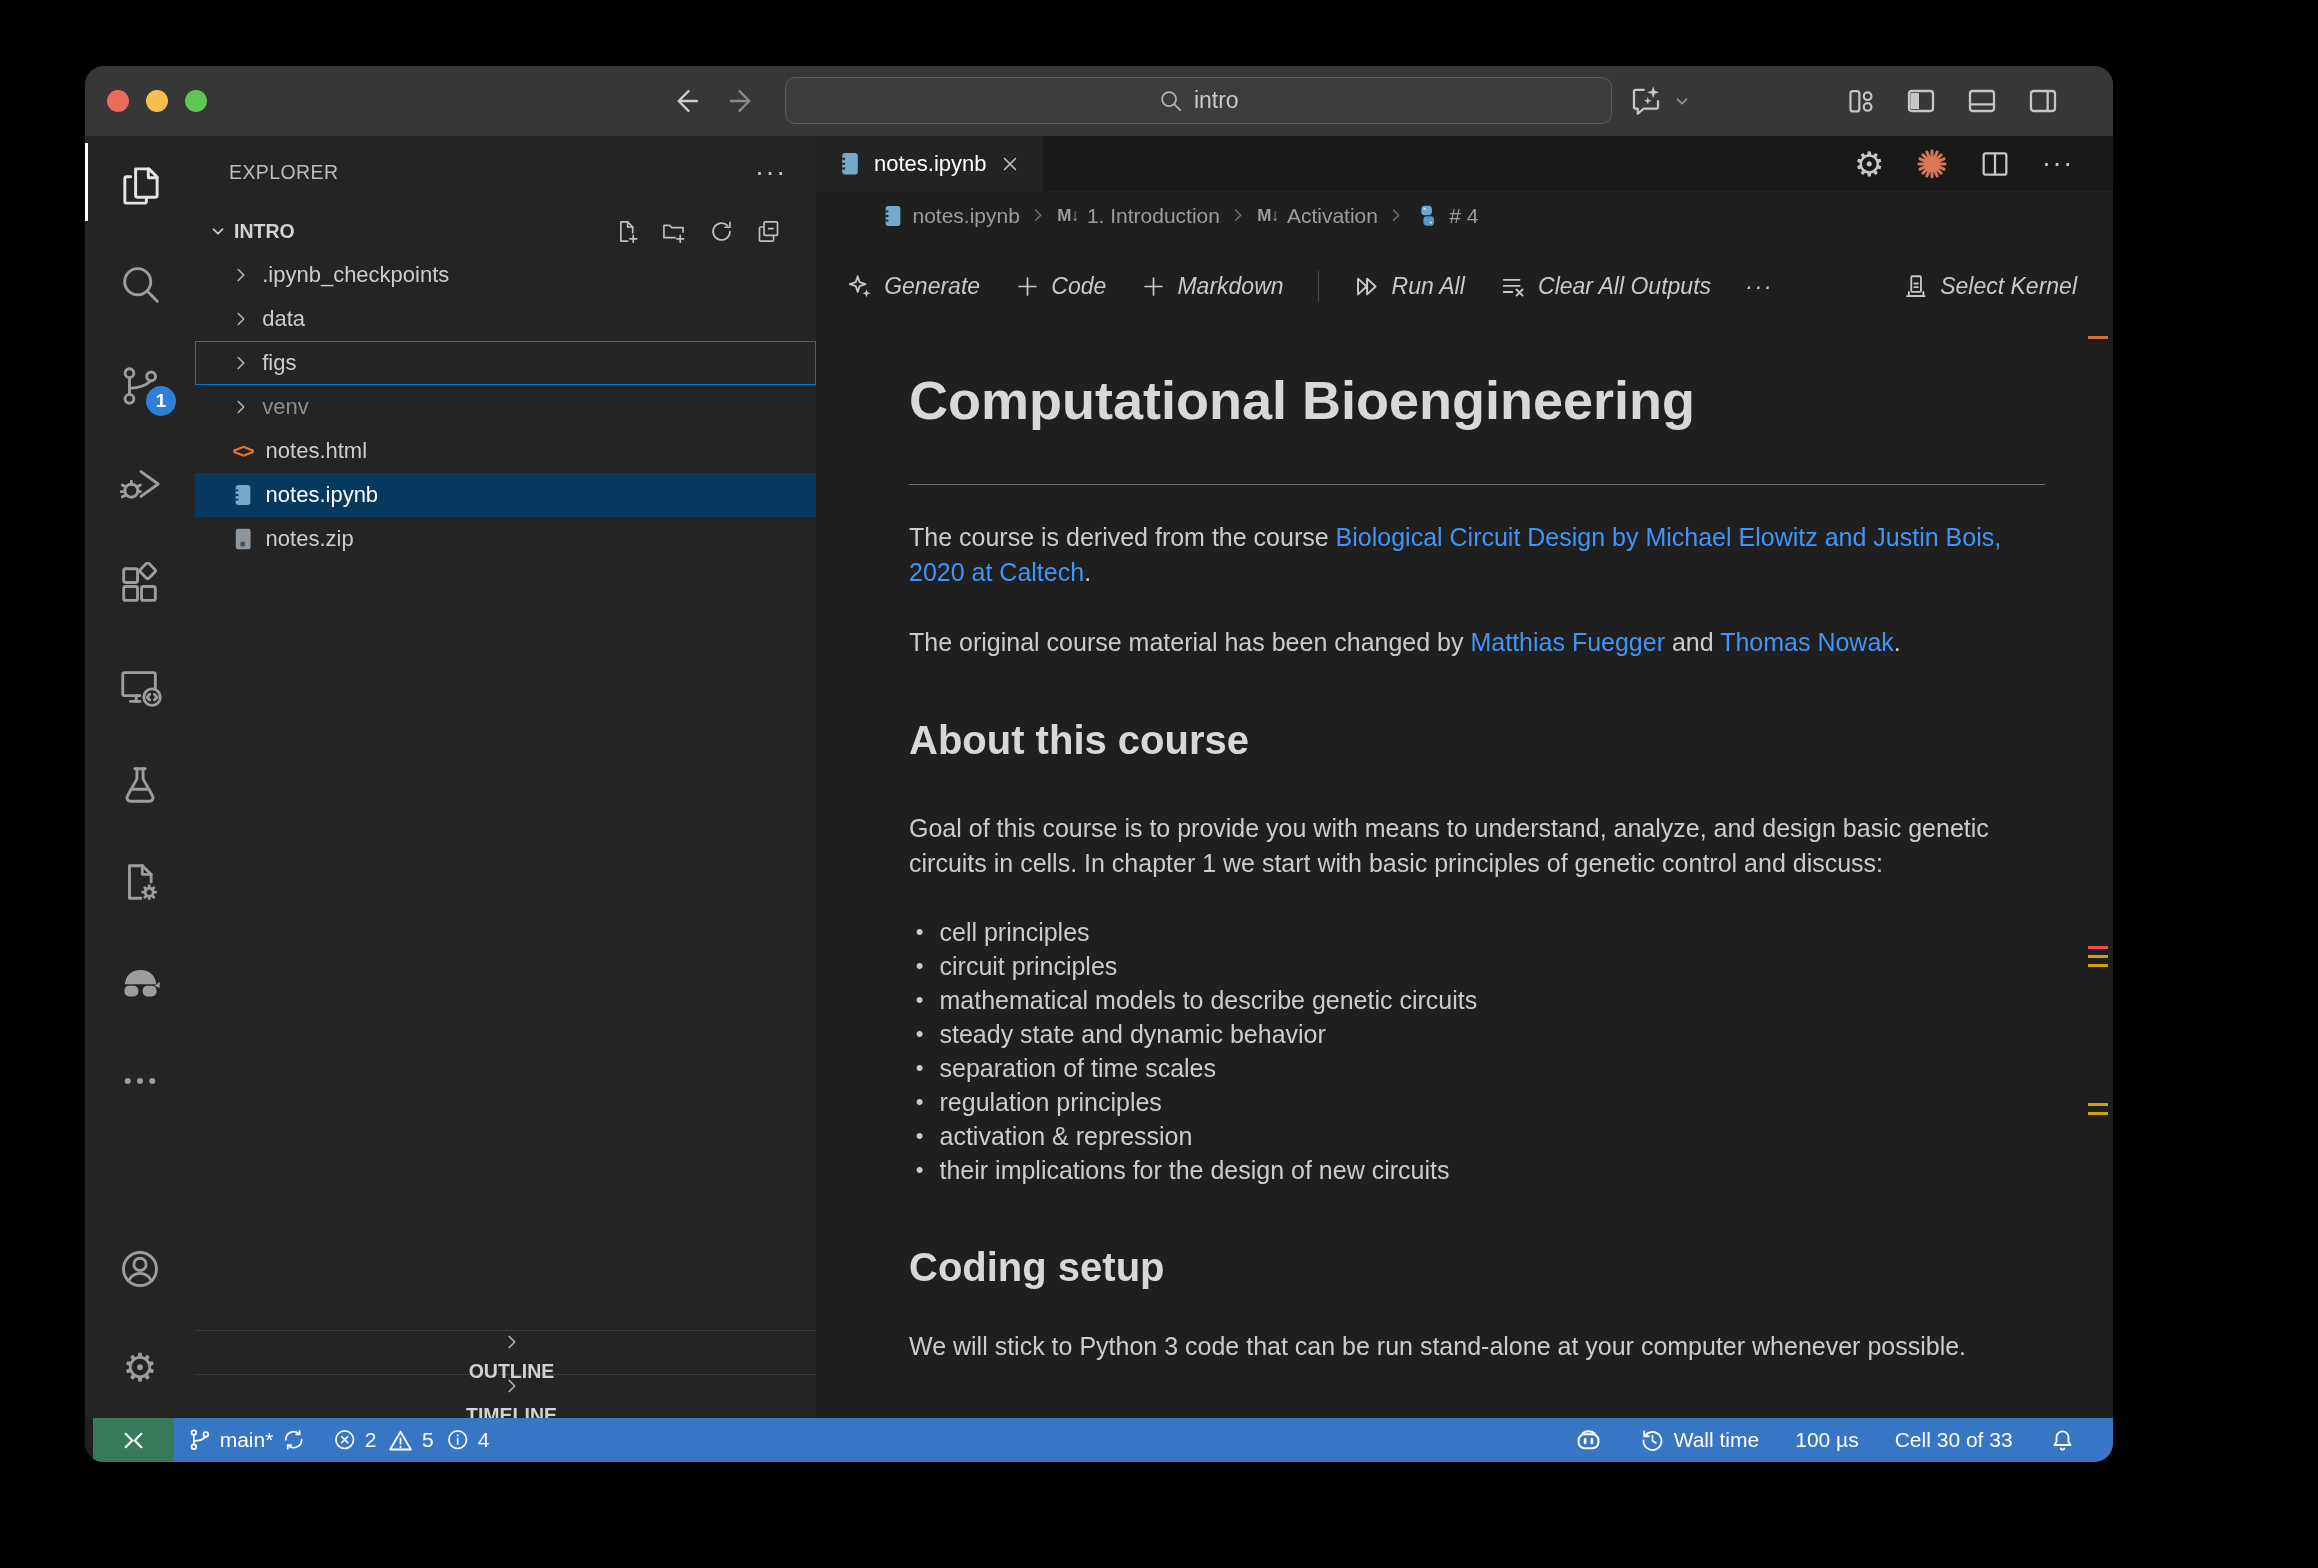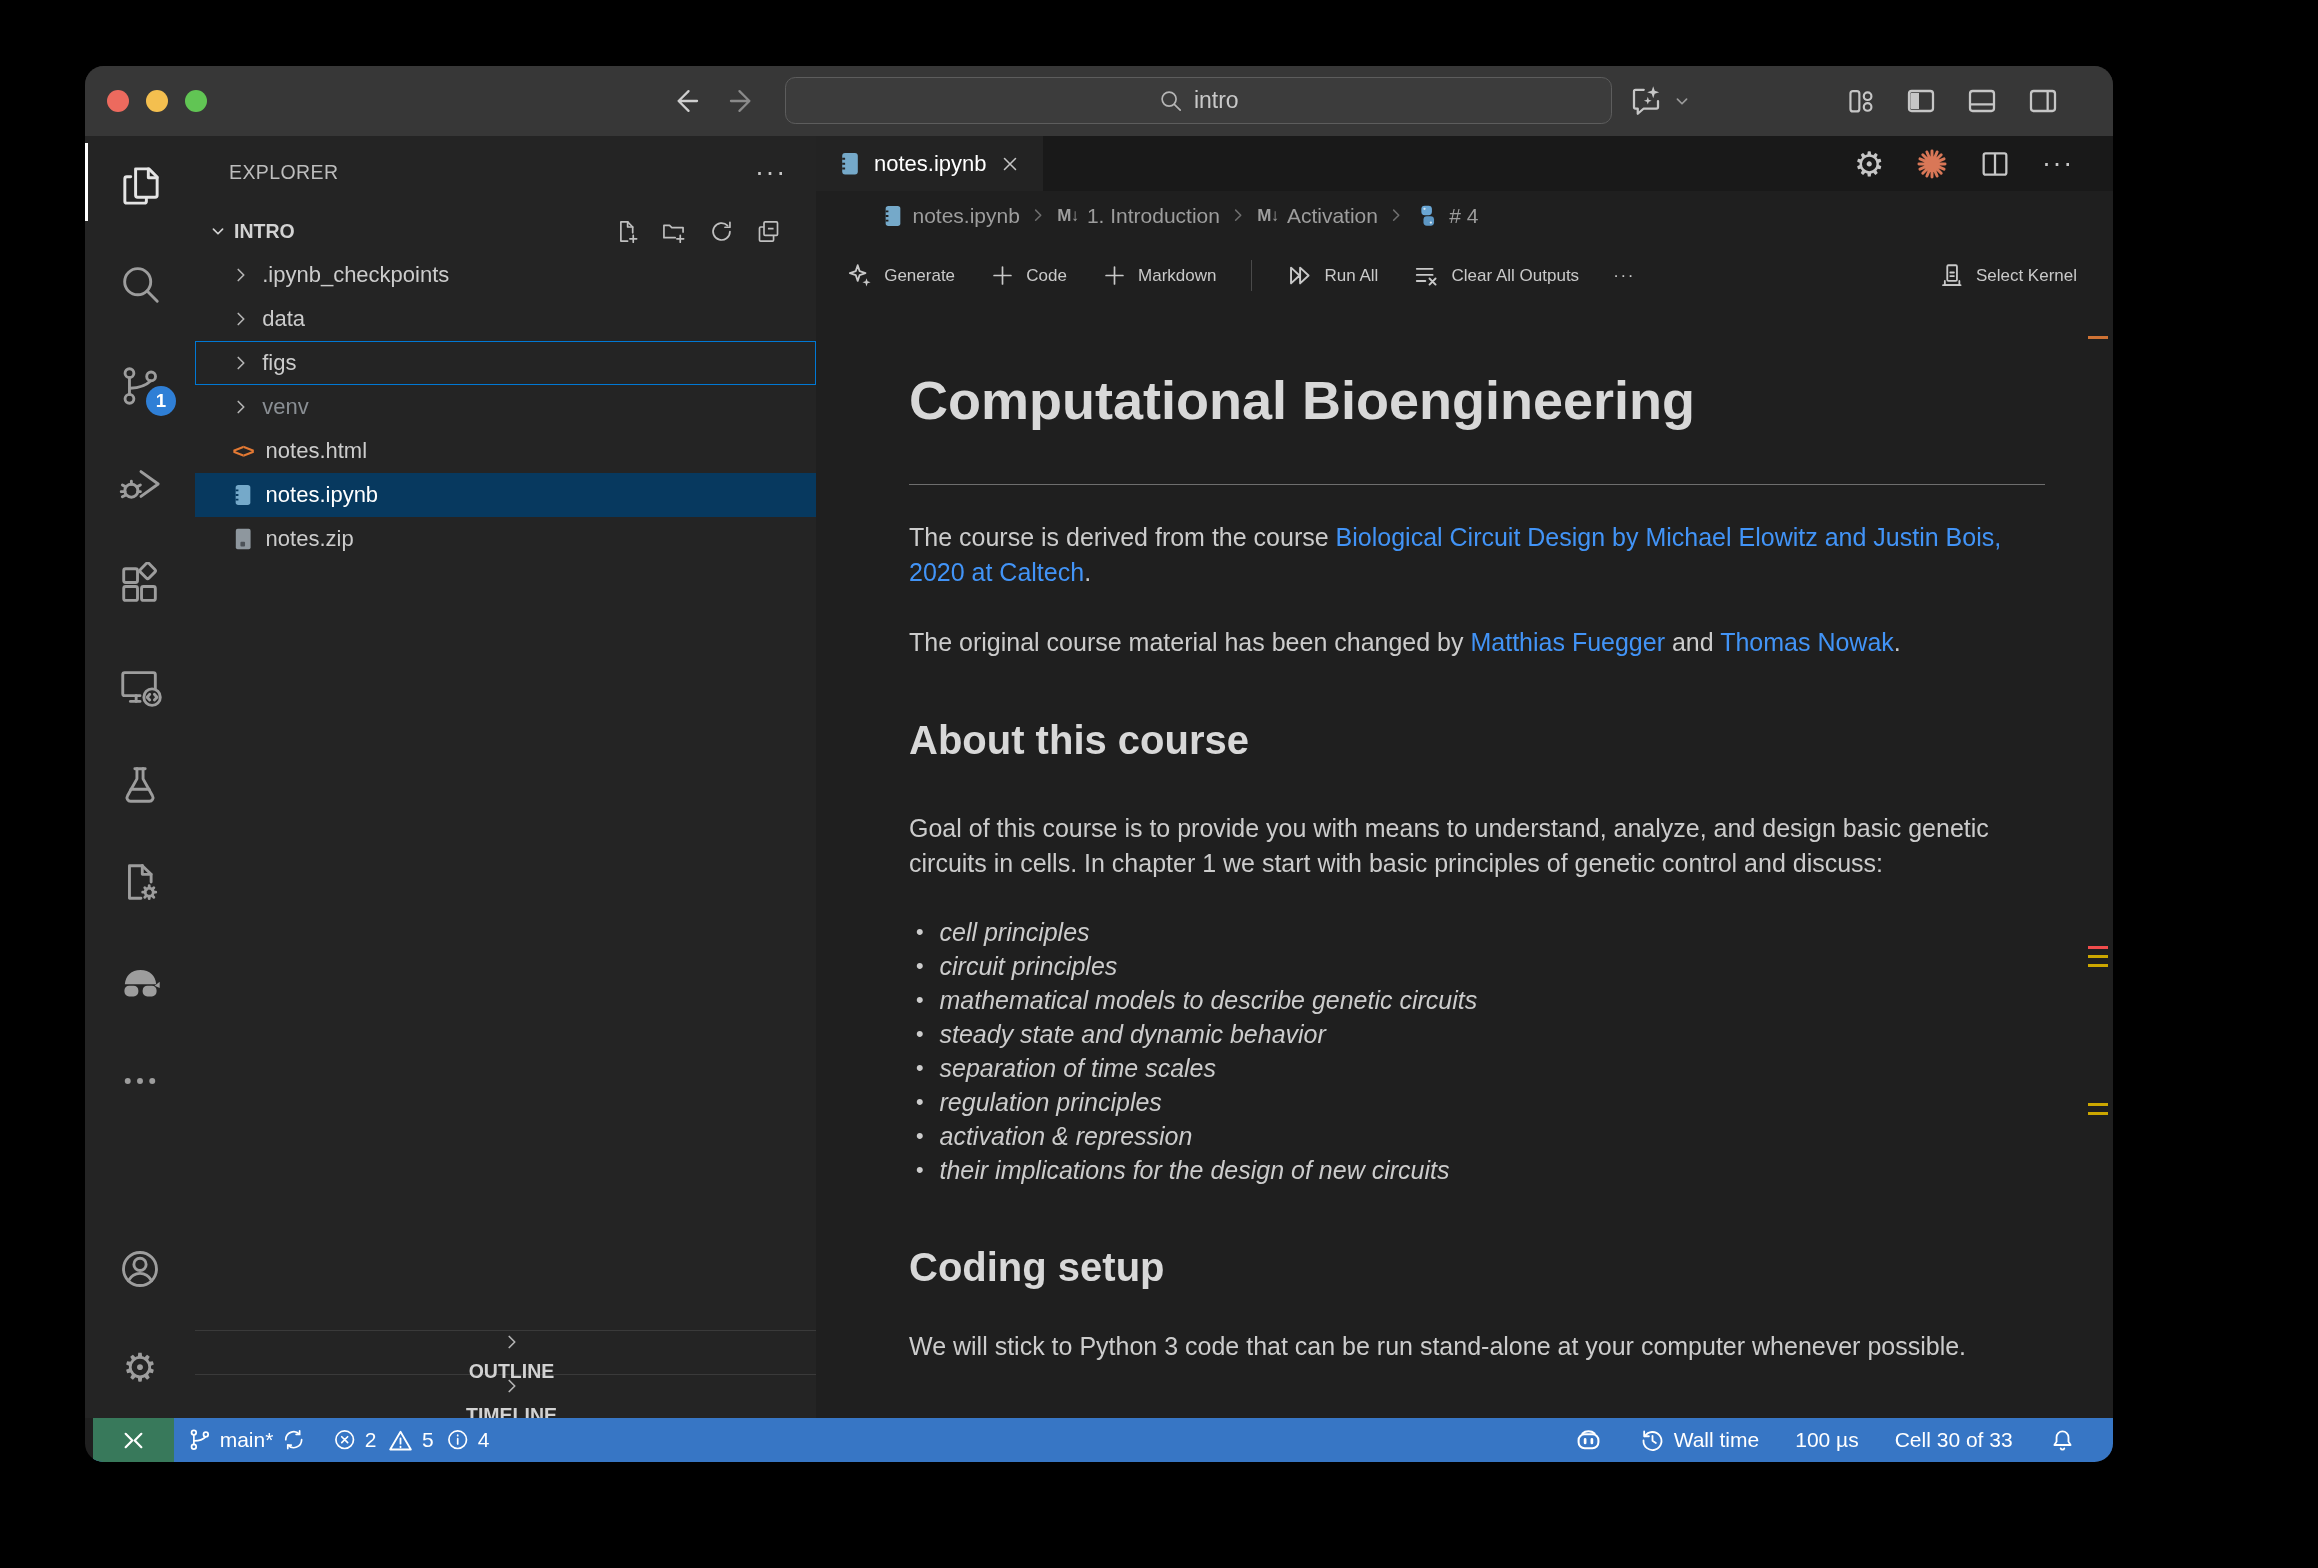--- a/index.html
+++ b/index.html
@@ -65,36 +65,36 @@
          padding:0 22px; font-size:22px; color:#fff; }
   .tab .close { color:#c5c5c5; display:flex; }
   .ts-actions { margin-left:auto; display:flex; align-items:center; gap:30.5px; padding-right:39px; color:#c6c6c6;}
   .starburst { display:flex; }
 
   .breadcrumbs { position:absolute; top:55px; left:0; right:0; height:49px; display:flex;
                  align-items:center; gap:8.5px; padding-left:66px; font-size:21px; color:#9d9d9d; }
   .bc-chev { color:#6e6e6e; display:flex; }
   .md-glyph { font-size:17px; font-weight:700; color:#9d9d9d; letter-spacing:-0.8px;}
 
-  .nb-toolbar { position:absolute; top:109px; left:0; right:0; height:61px; display:flex;
-                align-items:center; gap:34px; padding-left:29px; font-size:17px; color:#c9c9c9; }
+  .nb-toolbar { position:absolute; top:120px; left:0; right:0; height:61px; display:flex;
+                align-items:center; gap:34px; padding-left:29px; font-size:23px; color:#c9c9c9;font-style:italic; }
   .tb-btn { display:flex; align-items:center; gap:10.2px; }
   .tb-sep { width:0.8px; height:30.5px; background:#4a4a4a; }
   .kernel { margin-left:auto; display:flex; align-items:center; gap:10.2px; padding-right:36px; }
 
   .nbscroll { position:absolute; top:165px; left:0; right:0; bottom:0; overflow:hidden; }
   .nbcontent { padding:0 68px 0 93px; color:#cccccc; }
   .nbcontent h1 { margin-top:59px; font-size:54px; line-height:80px; font-weight:600; color:#d8d8d8; }
   .nbcontent hr { border:none; border-top:1.7px solid #6e6e6e; margin-top:44px; }
   .nbcontent p { font-size:25px; line-height:35px; margin-top:35px; max-width:1298px; }
   .nbcontent h2 { font-size:40px; line-height:54px; font-weight:600; margin-top:53px; color:#d8d8d8;}
   .nbcontent .p-after-h2 { margin-top:44px; }
   .nbcontent a { color:#4294f7; text-decoration:none; }
   .nbcontent ul { list-style:none; margin-top:34px; }
-  .nbcontent li { font-size:25px; line-height:34px; position:relative; padding-left:30.5px; max-width:1272px;font-style:italic;}
+  .nbcontent li { font-size:25px; line-height:34px; position:relative; padding-left:30.5px; max-width:1272px;}
   .nbcontent li::before { content:"•"; position:absolute; left:6.8px; font-size:22px; color:#cccccc; }
   .p-coding { margin-top:73px; }
 
   .scrollmarks { position:absolute; right:5.1px; width:20.4px; top:0; bottom:0; }
   .mark { position:absolute; right:0; width:20.4px; height:3.4px; }
 
   
   .statusbar { position:absolute; left:8px; right:0; bottom:0; height:44px; background:#3776c5;
                color:#fff; display:flex; align-items:center; font-size:21px; }
   .sb-remote { width:81px; height:44px; background:#38795b; display:flex; align-items:center;

